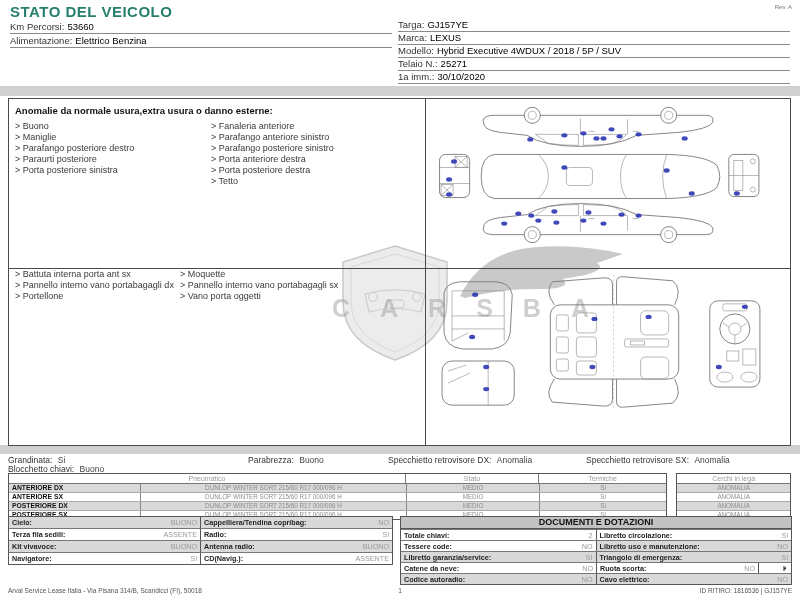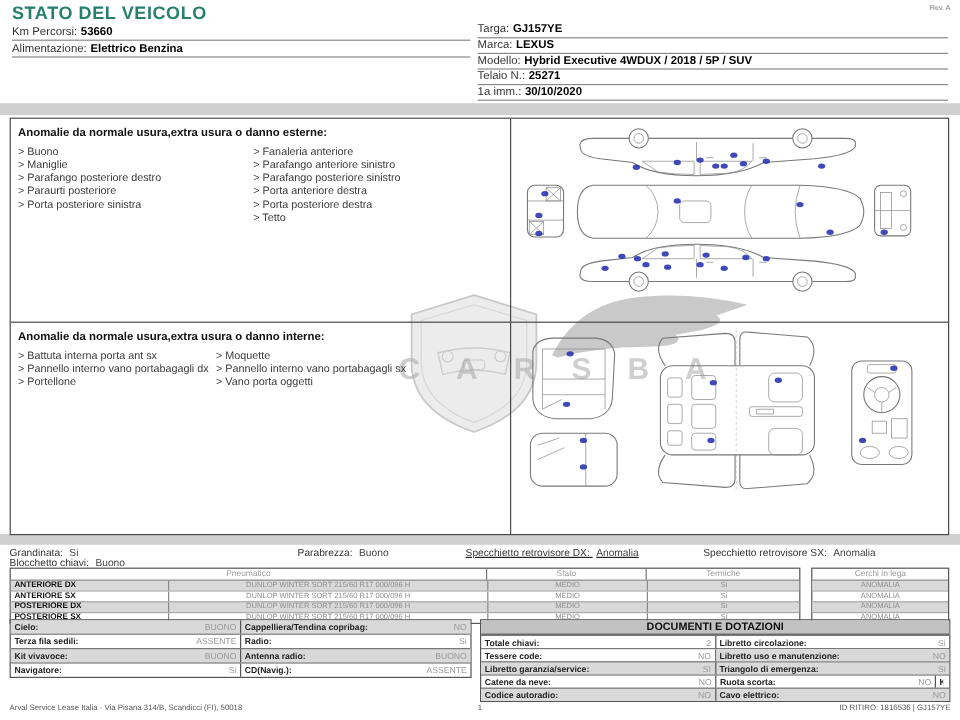--- a/index.html
+++ b/index.html
@@ -13,21 +13,21 @@
   
   #title{position:absolute;left:10px;top:3px;font-size:15px;font-weight:bold;
          color:var(--accent);letter-spacing:.5px;}
   #rev{position:absolute;right:8px;top:4px;font-size:6px;color:#777;}
   .info-col{position:absolute;}
   #info-left{left:10px;top:20px;width:382px;}
   #info-right{left:398px;top:19px;width:392px;}
   .info-row{border-bottom:1px solid #8a8a8a;font-size:9.5px;padding:2px 0 1px 0;height:10px;line-height:10px;}
   #info-right .info-row{padding:1px 0 1px 0;height:10px;}
   .lbl{color:#333;}
-  .val{font-weight:bold;color:#000;margin-left:3px;}
+  .val{font-weight:normal;color:#000;margin-left:3px;}
   
   .gbar{position:absolute;left:0;width:800px;background:var(--bar);}
   #bar1{top:86px;height:10px;}
   #bar2{top:445px;height:9px;}
   
   #mainbox{position:absolute;left:8px;top:98px;width:781px;height:346px;border:1px solid #4a4a4a;
            display:grid;grid-template-columns:417px 1fr;grid-template-rows:170px 1fr;}
   .cell{position:relative;background:transparent;}
   .c-br{border-right:1px solid #4a4a4a;}
   .c-bb{border-bottom:1px solid #4a4a4a;}
@@ -80,21 +80,21 @@
   #panel-doc .p-row{height:10px;}
   #panel-si .rows .p-row:nth-child(odd){background:var(--rowalt);}
   #panel-doc .p-row.gray{background:var(--rowalt);}
   #panel-doc .p-row.gray-r .p-cell:last-child{background:var(--rowalt);}
   .p-cell{display:flex;justify-content:space-between;align-items:center;padding:0 3px;overflow:hidden;}
   .p-cell.left{border-right:1px solid #555;}
   #panel-si .p-cell{width:185px;}
   #panel-doc .p-cell{width:189px;}
   .p-lbl{font-size:7.2px;font-weight:bold;color:#222;white-space:nowrap;}
   .p-val{font-size:7.2px;color:var(--muted);white-space:nowrap;}
-  .sub{display:flex;width:189px;}
+  .sub{display:flex;width:189px;gap:21px;}
   .sub .p-cell{padding:0 3px;}
   .sub .s1{width:110px;border-right:1px solid #555;}
   .sub .s2{flex:1;}
   
   #footer{position:absolute;left:0;top:587px;width:800px;font-size:6.5px;color:#555;}
   #f-left{position:absolute;left:8px;}
   #f-page{position:absolute;left:0;width:800px;text-align:center;}
   #f-right{position:absolute;right:8px;}
 </style>
 </head>
@@ -233,21 +233,20 @@
           <ellipse class="dot" cx="157" cy="121" rx="3" ry="2.2"></ellipse>
             <ellipse class="dot" cx="162" cy="113" rx="3" ry="2.2"></ellipse>
           <ellipse class="dot" cx="177" cy="124" rx="3" ry="2.2"></ellipse>
             <ellipse class="dot" cx="195" cy="115" rx="3" ry="2.2"></ellipse>
           <ellipse class="dot" cx="212" cy="116" rx="3" ry="2.2"></ellipse>
         </g>
       </svg>
     </div>
 
     <div class="cell c-br">
-      <div class="an-title">Anomalie da normale usura,extra usura o danno interne:</div>
       <div class="an-cols int">
         <ul class="col1">
             <li>Battuta interna porta ant sx</li>
             <li>Pannello interno vano portabagagli dx</li>
             <li>Portellone</li>
           </ul>
         <ul class="col2">
             <li>Moquette</li>
             <li>Pannello interno vano portabagagli sx</li>
             <li>Vano porta oggetti</li>
@@ -315,21 +314,21 @@
   </div>
 
   <div id="bar2" class="gbar"></div>
 
   <div class="cond z" style="left:8px;top:455px;">
     <span class="lbl">Grandinata:</span> <span class="val">Si</span>
   </div>
   <div class="cond z" style="left:248px;top:455px;">
     <span class="lbl">Parabrezza:</span> <span class="val">Buono</span>
   </div>
-  <div class="cond z" style="left:388px;top:455px;text-decoration:underline;">
+  <div class="cond z" style="left:388px;top:455px;">
     <span class="lbl">Specchietto retrovisore DX:</span> <span class="val">Anomalia</span>
   </div>
   <div class="cond z" style="left:586px;top:455px;">
     <span class="lbl">Specchietto retrovisore SX:</span> <span class="val">Anomalia</span>
   </div>
   <div class="cond z" style="left:8px;top:464px;">
     <span class="lbl">Blocchetto chiavi:</span> <span class="val">Buono</span>
   </div>
 
   <div id="tyres" class="z">

